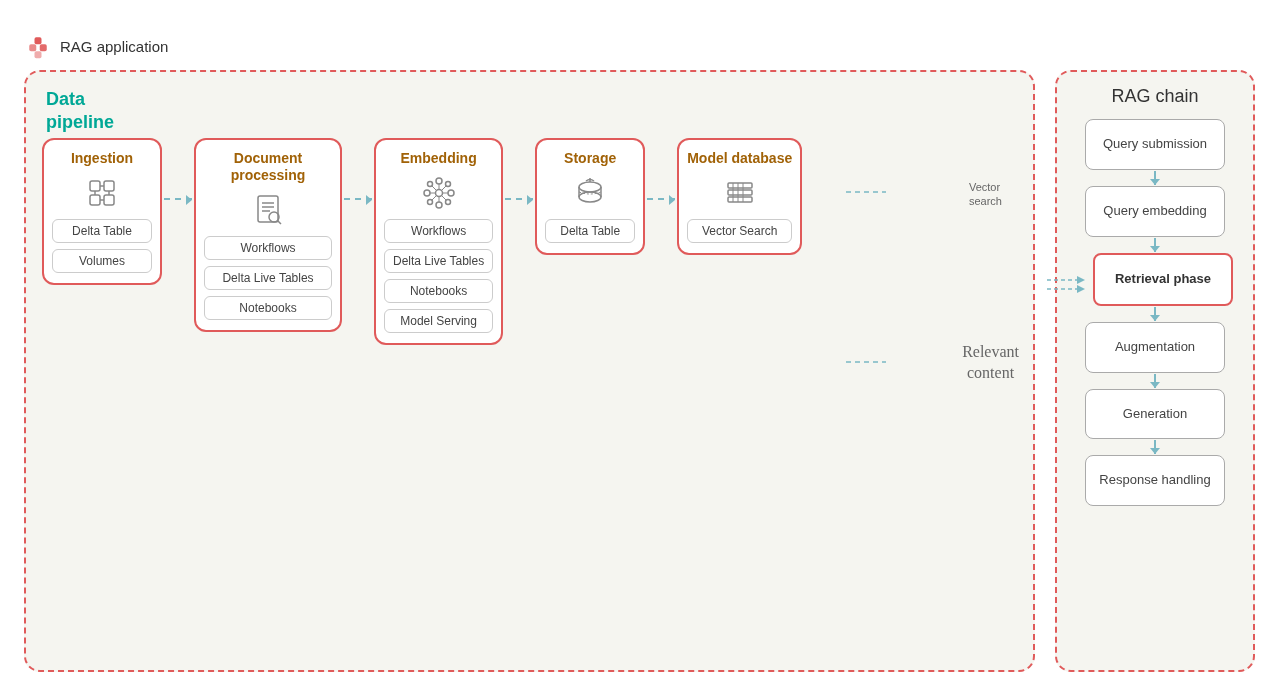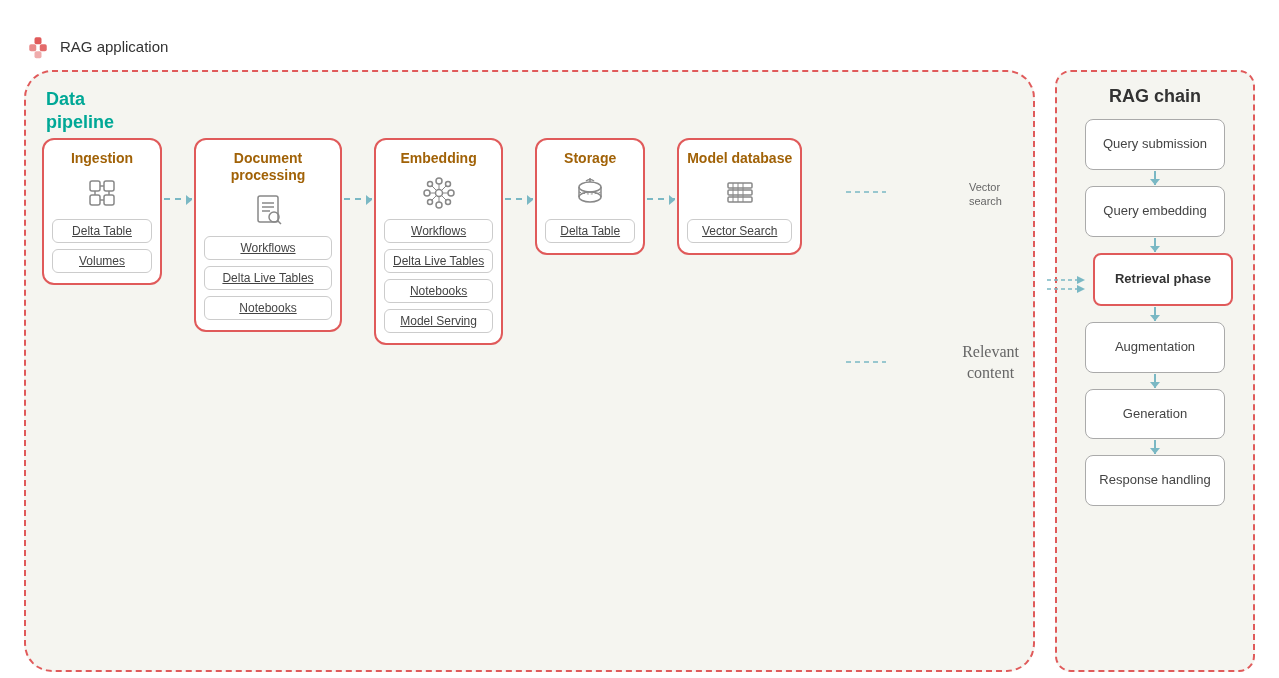--- a/index.html
+++ b/index.html
@@ -34,21 +34,21 @@
       display: flex;
       gap: 20px;
       padding: 0 24px 16px;
       height: calc(100% - 60px);
     }
 
     
     .data-pipeline-wrapper {
       flex: 1;
       border: 2px dashed #e05a5a;
-      border-radius: 28px;
+      border-radius: 16px;
       padding: 16px;
       background: #f5f5f0;
       position: relative;
     }
 
     .data-pipeline-label {
       position: absolute;
       top: 16px;
       left: 20px;
       font-size: 18px;
@@ -107,21 +107,20 @@
 
     .stage-item {
       border: 1px solid #ccc;
       border-radius: 6px;
       padding: 4px 8px;
       font-size: 12px;
       color: #444;
       text-align: center;
       width: 100%;
       background: white;
-      text-decoration: underline;
     }
 
     
     .icon-svg {
       width: 40px;
       height: 40px;
     }
 
     
     .rag-chain-wrapper {
@@ -132,21 +131,21 @@
       padding: 14px 12px;
       background: #f5f5f0;
       display: flex;
       flex-direction: column;
       align-items: center;
       gap: 0px;
     }
 
     .rag-chain-title {
       font-size: 18px;
-      font-weight: 700;
+      font-weight: 400;
       color: #333;
       margin-bottom: 12px;
     }
 
     .chain-step {
       border: 1.5px solid #aaa;
       border-radius: 8px;
       padding: 16px 12px;
       width: 140px;
       text-align: center;

